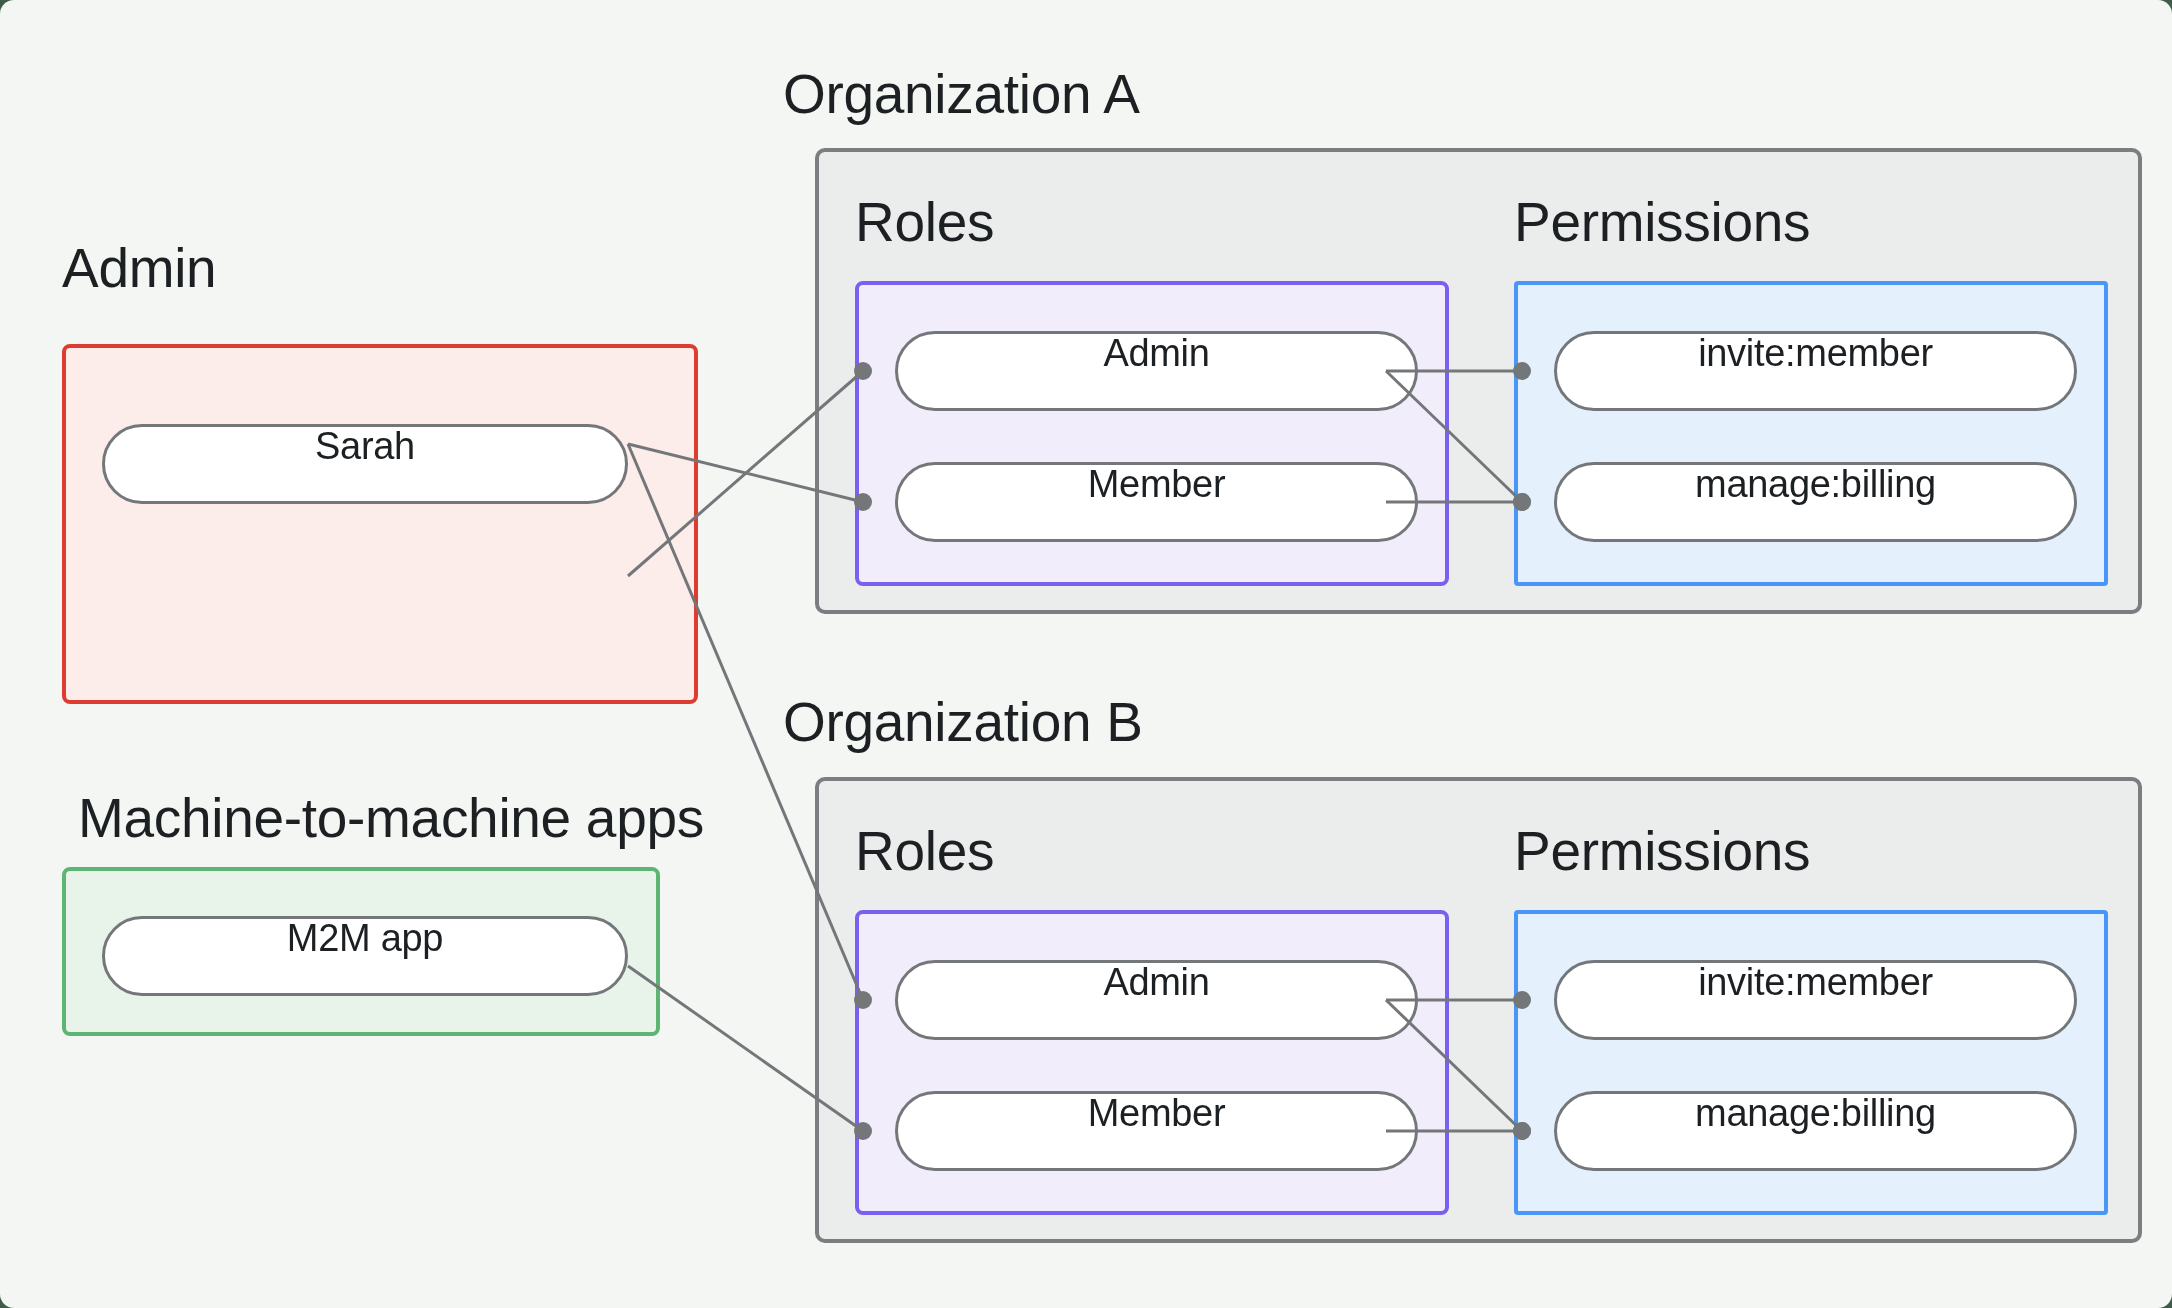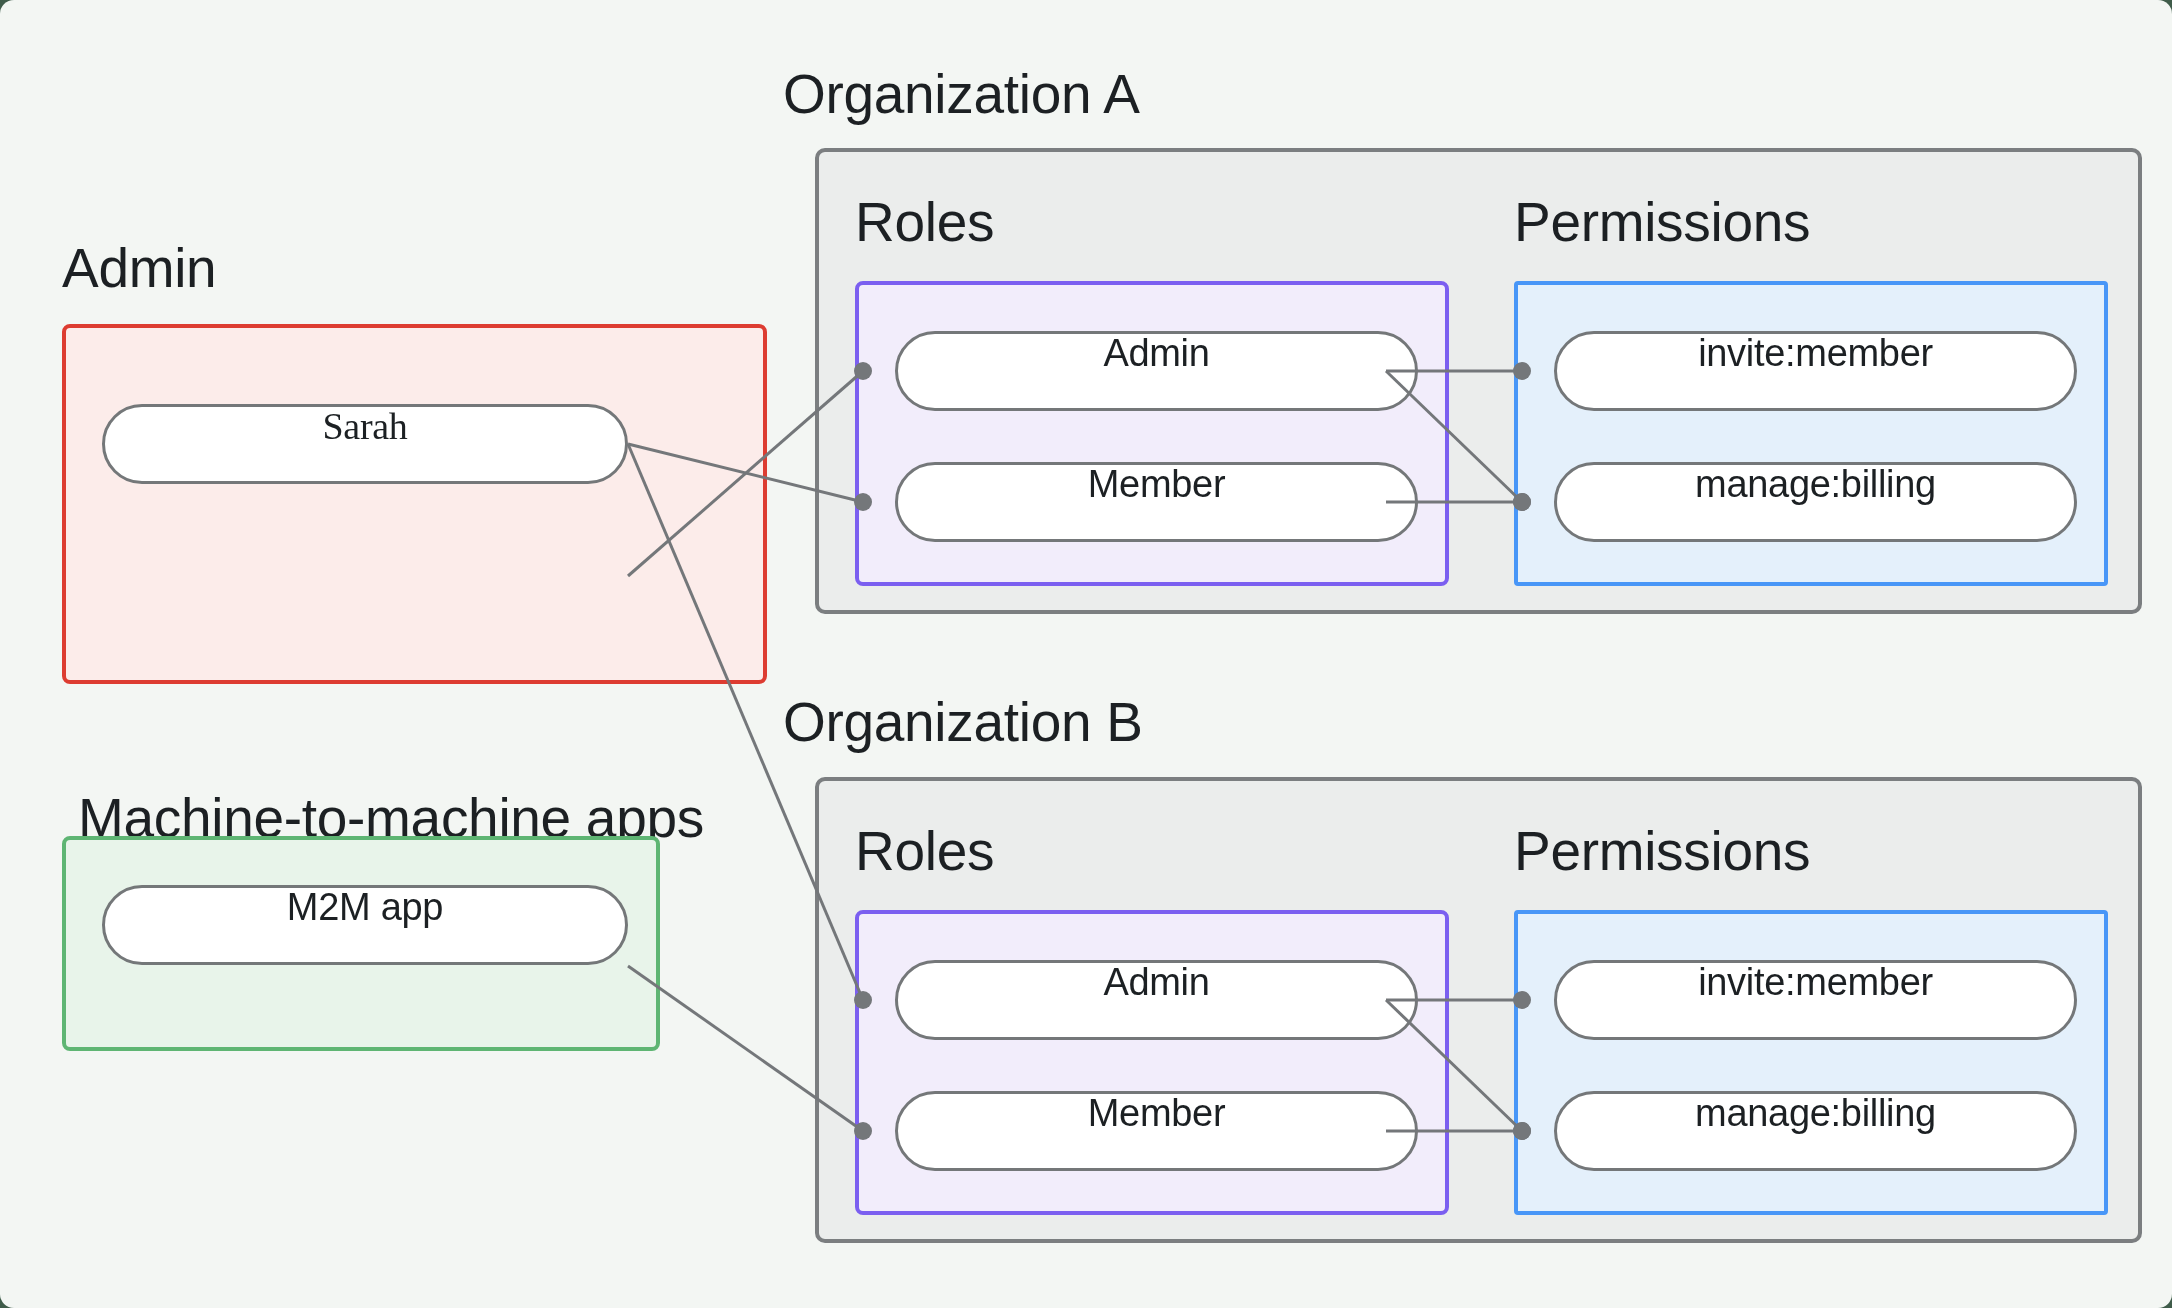--- a/index.html
+++ b/index.html
@@ -41,28 +41,28 @@
     color:var(--text);white-space:nowrap;
   }
   .edges{position:absolute;left:0;top:0;width:2172px;height:1308px;pointer-events:none;}
 </style>
 </head>
 <body>
 
 <div class="canvas">
 
   <div class="label" style="left:62px;top:241px;">Admin</div>
-  <div class="gbox users-box" style="left:62px;top:324px;width:705px;height:360px;font-family:Liberation Serif, serif;">
+  <div class="gbox users-box" style="left:62px;top:344px;width:636px;height:360px;">
     <div class="pill" style="left:36px;top:76px;width:526px;height:80px;">
       <span>Sarah</span>
     </div>
   </div>
 
   <div class="label" style="left:78px;top:791px;">Machine-to-machine apps</div>
-  <div class="gbox m2m-box" style="left:62px;top:836px;width:598px;height:215px;">
+  <div class="gbox m2m-box" style="left:62px;top:867px;width:598px;height:169px;">
     <div class="pill" style="left:36px;top:45px;width:526px;height:80px;">
       <span>M2M app</span>
     </div>
   </div>
 
   <div class="label" style="left:783px;top:67px;">Organization A</div>
   <div class="gbox org-box" style="left:783px;top:148px;width:1327px;height:466px;">
     <div class="label inner-label" style="left:36px;top:43px;">Roles</div>
     <div class="label inner-label" style="left:695px;top:43px;">Permissions</div>
 

